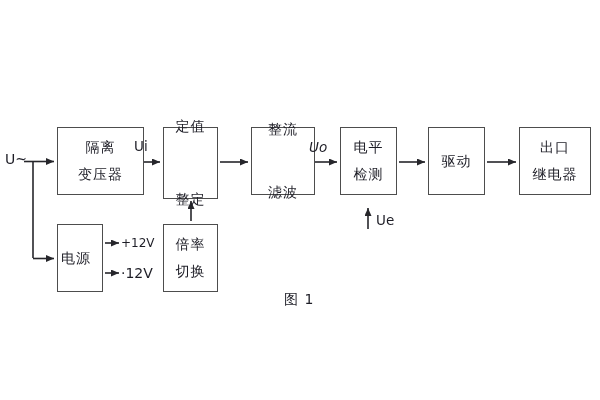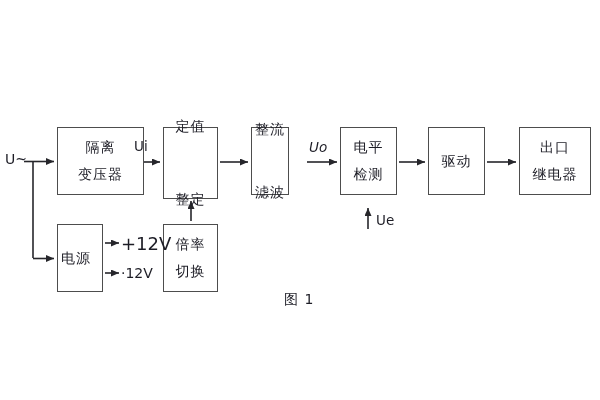--- a/index.html
+++ b/index.html
@@ -44,39 +44,39 @@
     justify-content:center;
     align-items:center;
     font-size:14px;
     line-height:27px;
     color:var(--text,#1d1d26);
     letter-spacing:1px;
     white-space:nowrap;
   }
   #b-transformer{left:57px;top:127px;width:87px;height:68px;align-items:center;}
   #b-setting    {left:163px;top:127px;width:55px;height:72px;gap:46px;}
-  #b-rectifier  {left:251px;top:127px;width:38px;height:68px;gap:36px;}
+  #b-rectifier  {left:251px;top:127px;width:64px;height:68px;gap:36px;}
   #b-level      {left:340px;top:127px;width:57px;height:68px;}
   #b-drive      {left:428px;top:127px;width:57px;height:68px;}
   #b-relay      {left:519px;top:127px;width:72px;height:68px;}
   #b-power      {left:57px;top:224px;width:46px;height:68px;align-items:flex-start;padding-left:3px;}
   #b-ratio      {left:163px;top:224px;width:55px;height:68px;}
   #b-ref        {left:328px;top:235px;width:92px;height:42px;}
   .lbl{
     position:absolute;
     color:var(--text,#1d1d26);
     font-size:13.5px;
     line-height:15px;
     white-space:nowrap;
   }
   #lbl-u  {left:5px;  top:152px; font-size:14px;}
   #lbl-ui {left:134px;top:139px;}
   #lbl-uo {left:309px;top:140px;font-style:italic;}
   #lbl-ue {left:376px;top:213px;}
-  #lbl-p12{left:121px;top:236px;font-size:18px;}
+  #lbl-p12{left:121px;top:236px;font-size:12px;}
   #lbl-m12{left:121px;top:266px;font-size:14px;}
   #caption{left:284px;top:292px;font-size:14px;letter-spacing:1px;}
 </style>
 </head>
 <body>
 
 <div class="stage">
 
   <svg class="wires" viewBox="0 0 600 400" xmlns="http://www.w3.org/2000/svg">
     <defs>

